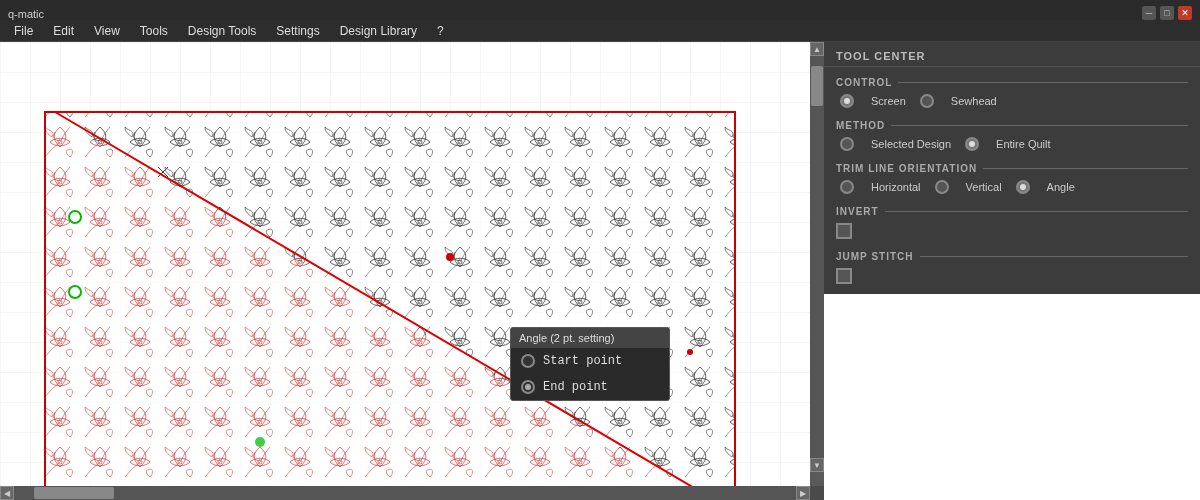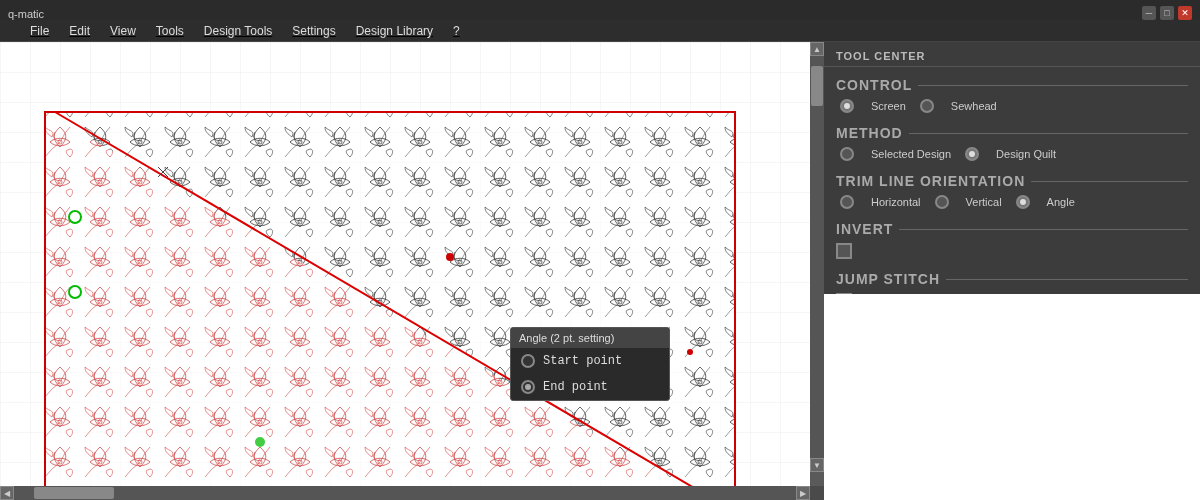--- a/index.html
+++ b/index.html
@@ -7,21 +7,21 @@
 
     
     .title-bar { height: 20px; background: #2b2b2b; display: flex; align-items: flex-end; padding: 0 8px; color: #ccc; font-size: 11px; flex-shrink: 0; }
     .title-bar-controls { display: flex; gap: 4px; margin-left: auto; }
     .title-bar-btn { width: 14px; height: 14px; border-radius: 2px; border: none; cursor: pointer; font-size: 9px; display: flex; align-items: center; justify-content: center; }
     .tb-min { background: #555; color: #ccc; }
     .tb-max { background: #555; color: #ccc; }
     .tb-close { background: #c0392b; color: #fff; }
 
     
-    .menu-bar { height: 22px; background: #2d2d2d; display: flex; align-items: center; padding: 0 20px; flex-shrink: 0; border-bottom: 1px solid #444; text-decoration: underline; }
+    .menu-bar { height: 22px; background: #2d2d2d; display: flex; align-items: center; padding: 0 4px; flex-shrink: 0; border-bottom: 1px solid #444; }
     .menu-item { padding: 2px 10px; color: #ddd; cursor: pointer; font-size: 12px; }
 
     
     .main-content { flex: 1; display: flex; overflow: hidden; }
 
     
     .canvas-area { flex: 1; position: relative; background: #5a5a5a; overflow: hidden; display: flex; flex-direction: column; }
 
     .canvas-scroll-area { flex: 1; position: relative; overflow: hidden; }
 
@@ -48,21 +48,21 @@
     .radio-circle { width: 14px; height: 14px; border-radius: 50%; border: 2px solid #888; background: #333; flex-shrink: 0; display: flex; align-items: center; justify-content: center; }
     .radio-circle.selected::after { content: ''; width: 6px; height: 6px; border-radius: 50%; background: #aaa; }
 
     
     .right-panel { width: 376px; background: #3c3c3c; display: flex; flex-direction: column; flex-shrink: 0; }
 
     .tool-center-header { padding: 8px 12px 4px; color: #bbb; font-size: 11px; font-weight: bold; letter-spacing: 1px; border-bottom: 1px solid #555; }
 
     .tool-center-body { flex: 1; padding: 10px 12px; display: flex; flex-direction: column; gap: 12px; overflow-y: auto; }
 
-    .section-label { color: #aaa; font-size: 14px; font-weight: bold; letter-spacing: 1px; margin-bottom: 6px; display: flex; align-items: center; gap: 6px; }
+    .section-label { color: #aaa; font-size: 10px; font-weight: bold; letter-spacing: 1px; margin-bottom: 6px; display: flex; align-items: center; gap: 6px; }
     .section-label::after { content: ''; flex: 1; height: 1px; background: #666; }
 
     .radio-group { display: flex; align-items: center; gap: 14px; padding-left: 4px; }
     .radio-option { display: flex; align-items: center; gap: 17px; color: #ccc; font-size: 11px; cursor: pointer; }
     .radio-btn { width: 14px; height: 14px; border-radius: 50%; border: 2px solid #888; background: #555; flex-shrink: 0; position: relative; cursor: pointer; }
     .radio-btn.active { background: #777; }
     .radio-btn.active::after { content: ''; position: absolute; top: 2px; left: 2px; width: 6px; height: 6px; border-radius: 50%; background: #ddd; }
 
     .checkbox-btn { width: 16px; height: 16px; background: #555; border: 2px solid #888; cursor: pointer; flex-shrink: 0; }
 
@@ -224,21 +224,21 @@
 
       <div>
         <div class="section-label">METHOD</div>
         <div class="radio-group">
           <div class="radio-option">
             <div class="radio-btn"></div>
             <span>Selected Design</span>
           </div>
           <div class="radio-option">
             <div class="radio-btn active"></div>
-            <span>Design Quilt</span>
+            <span>Entire Quilt</span>
           </div>
         </div>
       </div>
 
       <div>
         <div class="section-label">TRIM LINE ORIENTATION</div>
         <div class="radio-group">
           <div class="radio-option">
             <div class="radio-btn"></div>
             <span>Horizontal</span>

